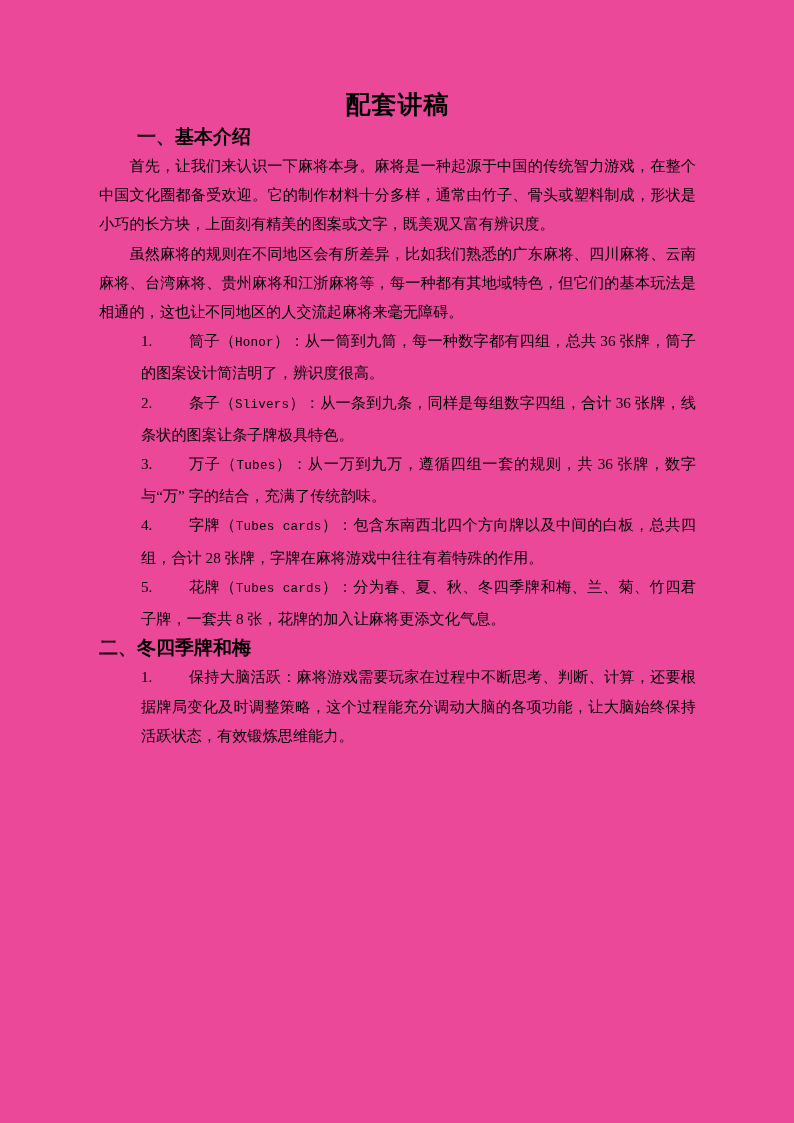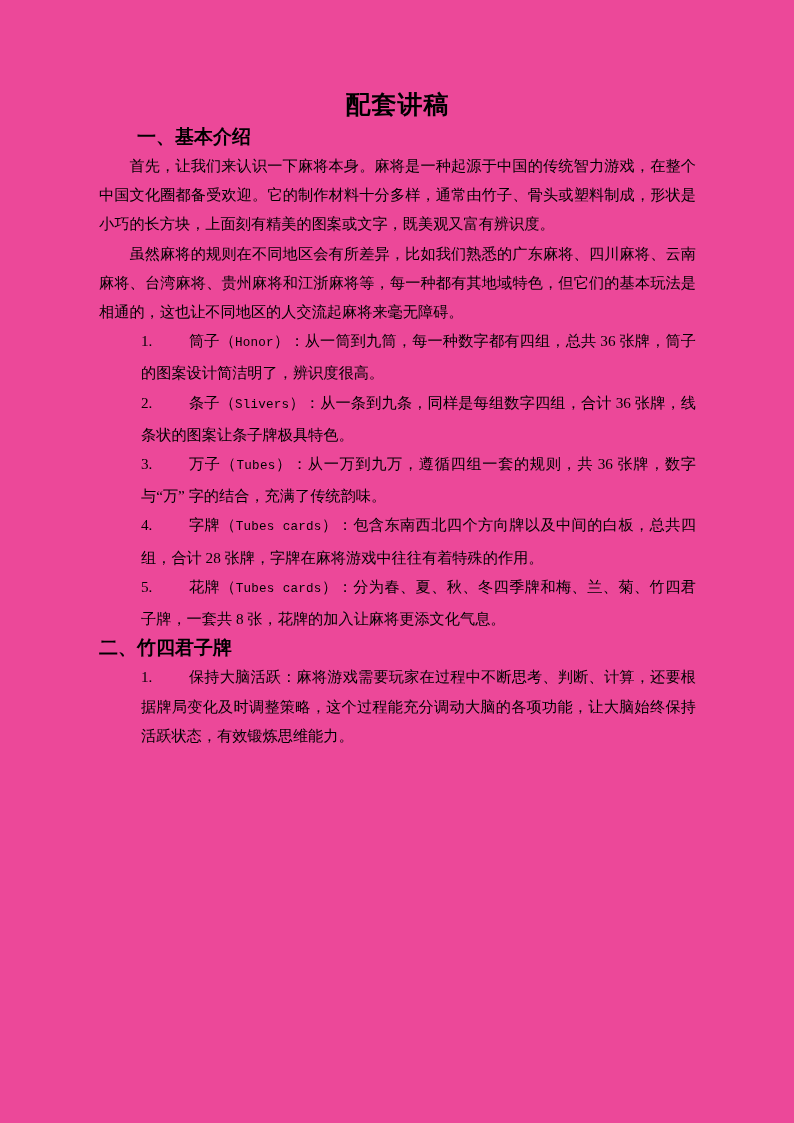--- a/index.html
+++ b/index.html
@@ -119,21 +119,21 @@
       </li>
       <li class="list-item">
         <span class="num">4.</span><span>字牌</span><span>（</span><span class="mono">Tubes cards</span><span>）</span><span>：包含东南西北四个方向牌以及中间的白板，总共四组，合计 28 张牌，字牌在麻将游戏中往往有着特殊的作用。</span>
       </li>
       <li class="list-item">
         <span class="num">5.</span><span>花牌</span><span>（</span><span class="mono">Tubes cards</span><span>）</span><span>：分为春、夏、秋、冬四季牌和梅、兰、菊、竹四君子牌，一套共 8 张，花牌的加入让麻将更添文化气息。</span>
       </li>
     </ol>
 
 
-    <h2 class="heading flush">二、竹四君子牌</h2>
+    <h2 class="heading flush">二、冬四季牌和梅</h2>
 
 
     <ol class="list">
       <li class="list-item">
         <span class="num">1.</span><span>保持大脑活跃：麻将游戏需要玩家在过程中不断思考、判断、计算，还要根据牌局变化及时调整策略，这个过程能充分调动大脑的各项功能，让大脑始终保持活跃状态，有效锻炼思维能力。</span>
       </li>
     </ol>
 
   </div>
 </div>

